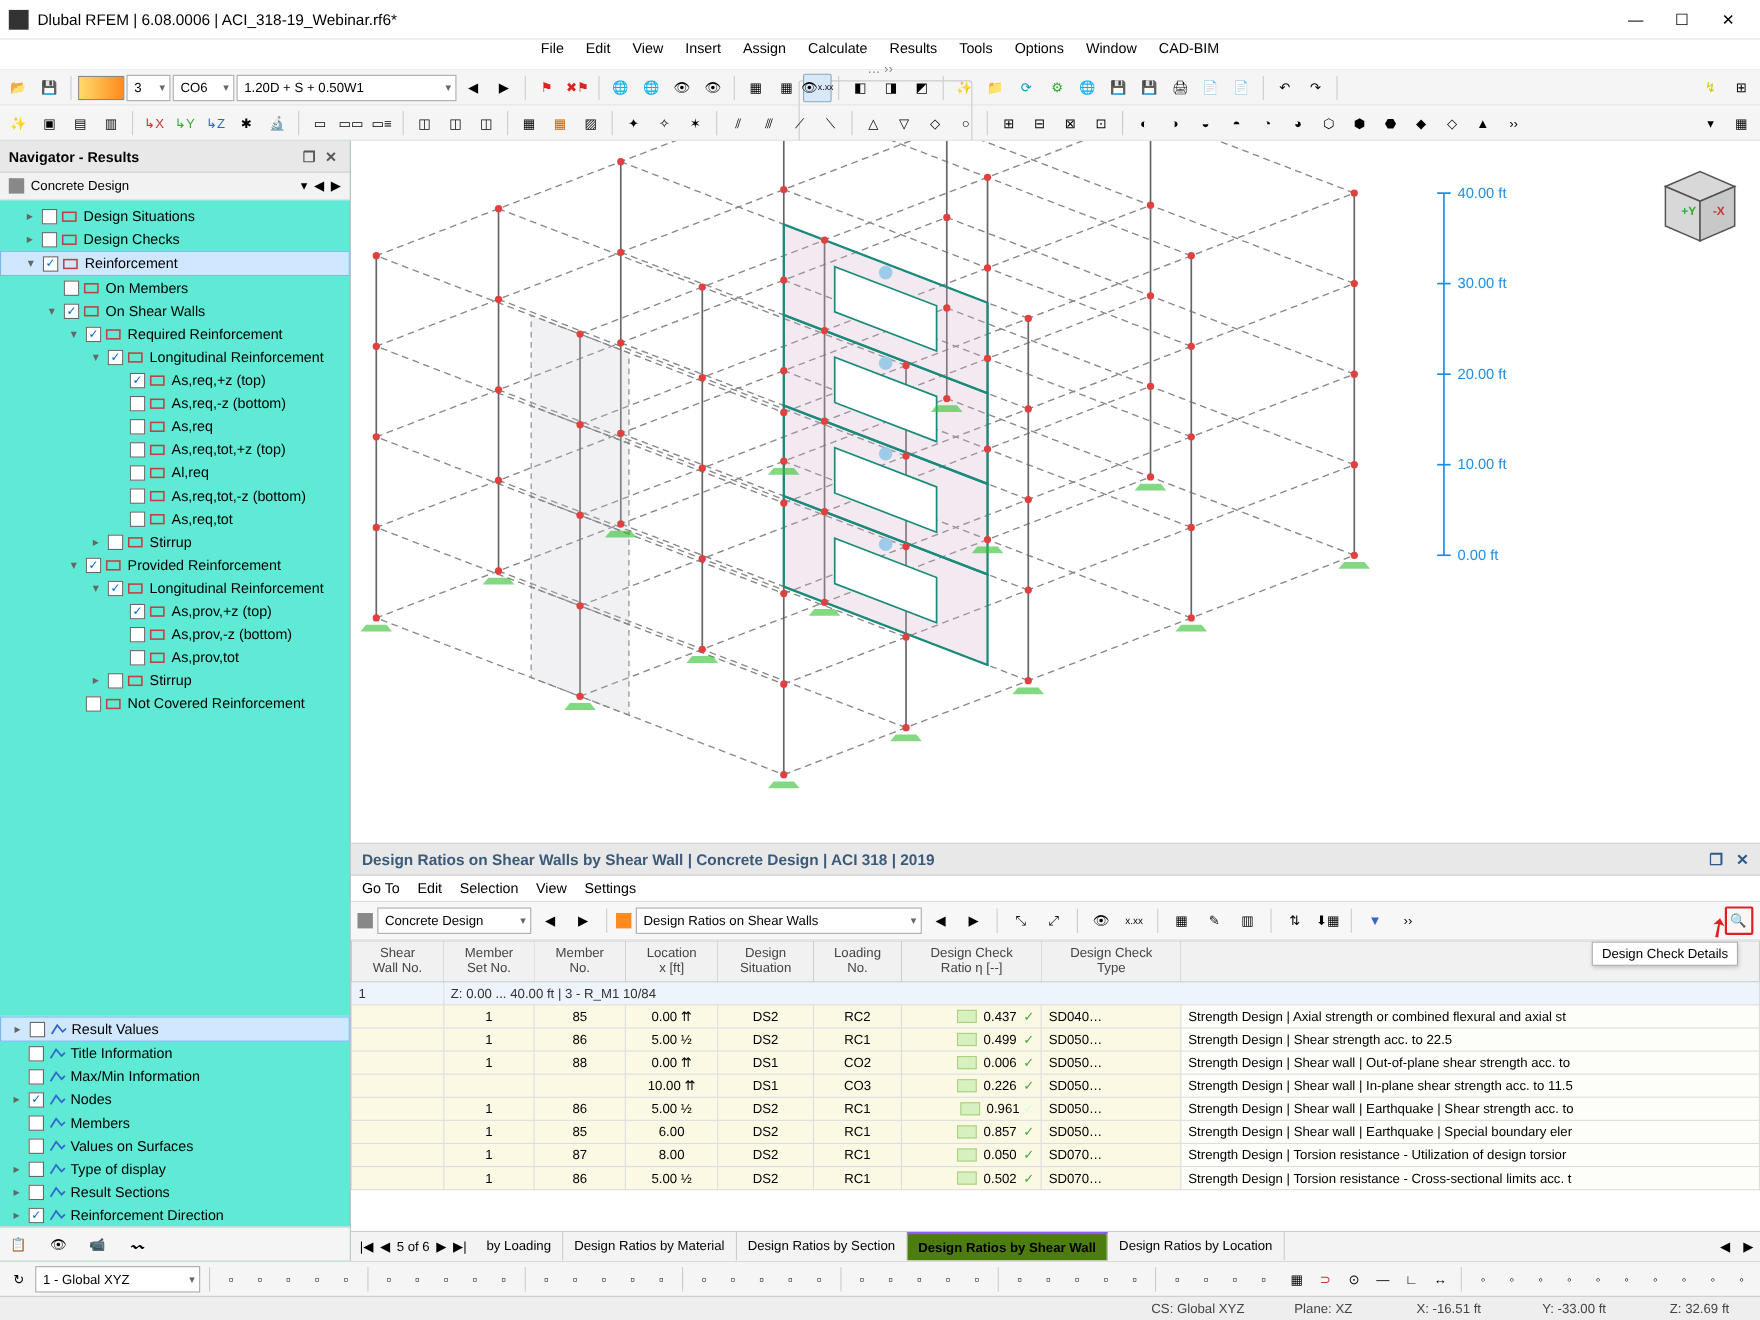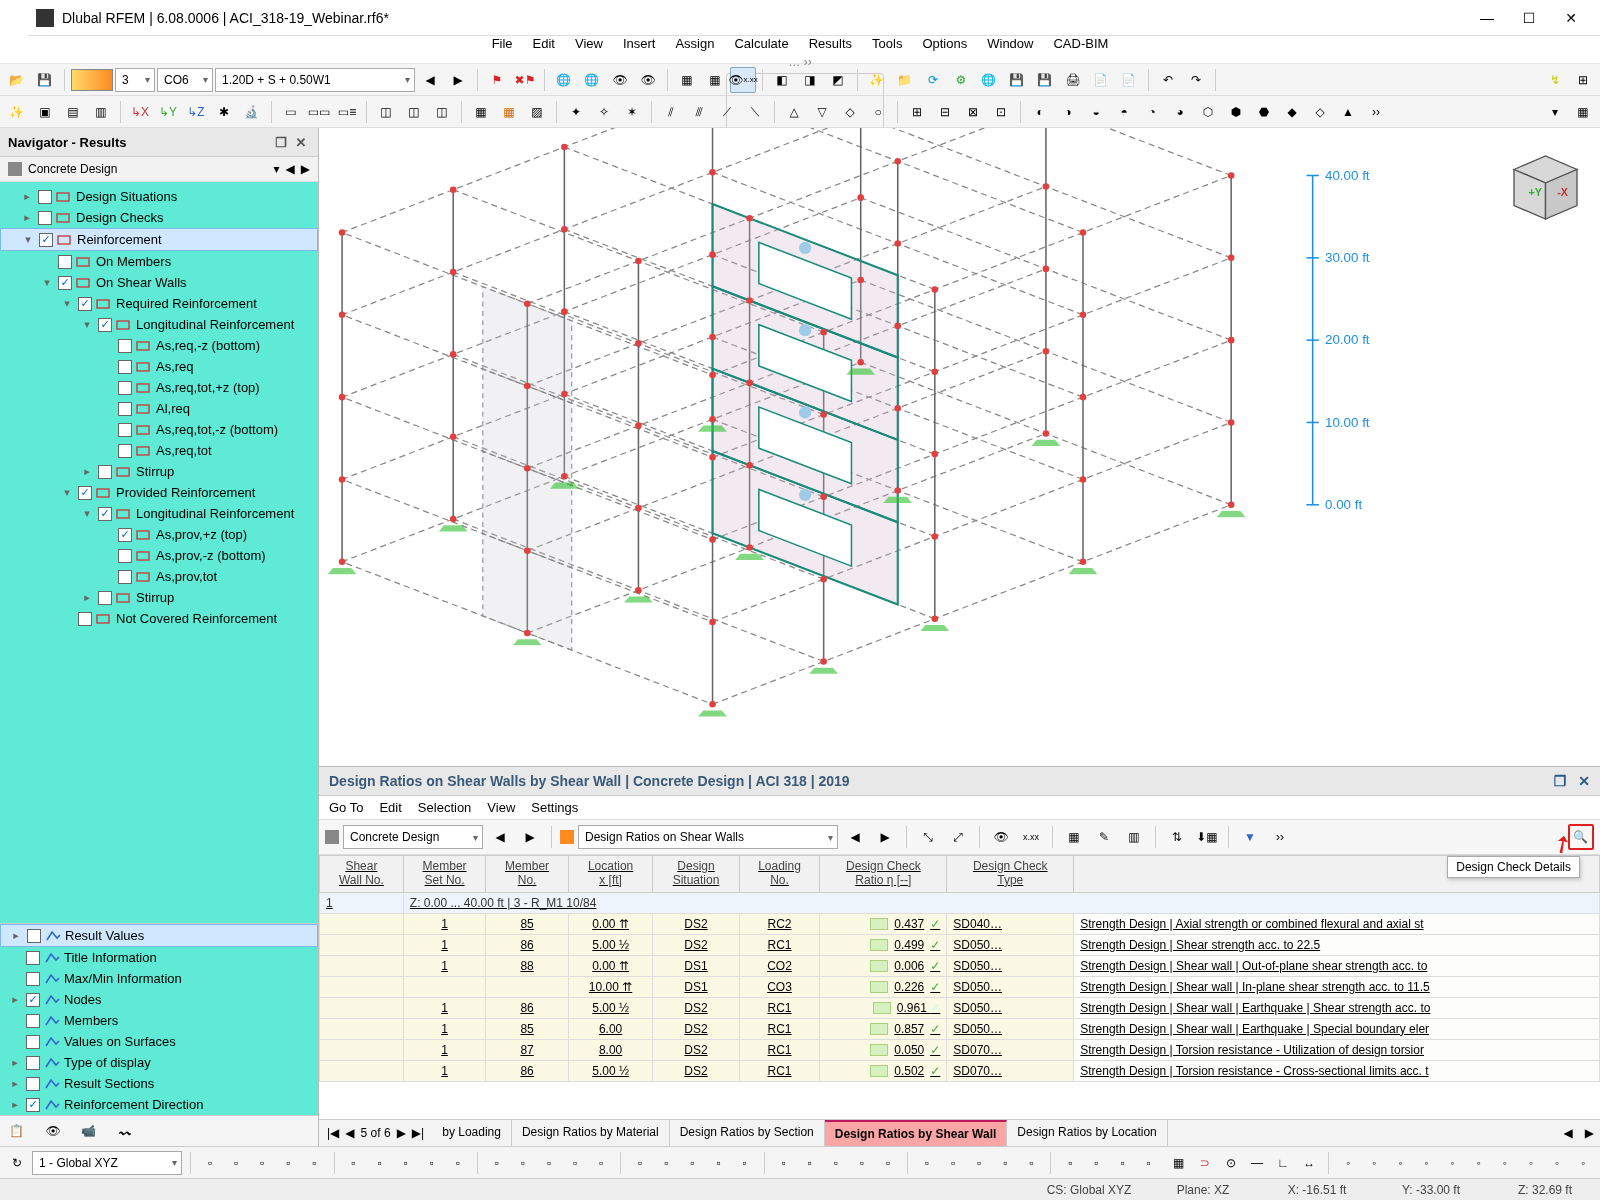--- a/index.html
+++ b/index.html
@@ -1,19 +1,19 @@
 <!DOCTYPE html>
 <html><head>
 <meta charset="utf-8">
 <style>
 * { box-sizing: border-box; margin: 0; padding: 0; font-family: "Segoe UI", Arial, sans-serif; }
 body { background: #fff; font-size: 12px; color: #000; overflow: hidden; width: 1600px; height: 1200px; position: relative; }
 
 
-.titlebar { height: 36px; display: flex; align-items: center; padding: 0 8px; background: #fff; border-bottom: 1px solid #ddd; margin-left: 28px; }
+.titlebar { height: 36px; display: flex; align-items: center; padding: 0 8px; background: #fff; border-bottom: 1px solid #ddd; }
 .titlebar .icon-app { width: 18px; height: 18px; background: #333; margin-right: 8px; }
 .titlebar .title { font-size: 14px; flex: 1; }
 .titlebar .winbtn { width: 42px; height: 30px; display: flex; align-items: center; justify-content: center; font-size: 14px; }
 
 
 .menubar { height: 28px; display: flex; align-items: center; padding: 0 4px; background: #fff; border-bottom: 1px solid #e5e5e5; flex-direction: column; }
 .menubar .menu-item { padding: 4px 10px; font-size: 13px; cursor: pointer; }
 .menubar .menu-more { padding: 4px 6px; color: #888; }
 .menubar .search { flex: 0 0 260px; margin-left: 10px; border: 1px solid #ccc; border-radius: 3px; padding: 3px 6px; font-size: 12px; color: #888; display: flex; align-items: center; gap:4px; }
 .menubar .right { margin-left: auto; display: flex; align-items: center; gap: 6px; font-size: 12px; color: #2a5a8a; }
@@ -64,36 +64,36 @@
 .results-panel { height: 380px; border-top: 1px solid #bbb; display:flex; flex-direction:column; background:#fff; }
 .results-header { background:#e8e8e8; padding:6px 10px; font-weight:600; font-size:14px; display:flex; align-items:center; justify-content:space-between; border-bottom:1px solid #ccc; color:#2a5a8a;}
 .results-header span.title{ color:#3a5a7a; }
 .results-menu { padding: 4px 10px; display:flex; gap:16px; font-size:13px; border-bottom:1px solid #ddd; }
 .results-menu span { cursor:pointer; }
 .results-toolbar { padding:4px 6px; display:flex; align-items:center; gap:4px; background:#f7f7f7; border-bottom:1px solid #ddd; position:relative; }
 .results-toolbar .combo-box { min-width: 140px; }
 .tooltip-badge { position:absolute; right: 20px; top: 36px; background:#fff; border:1px solid #aaa; padding:3px 8px; font-size:12px; box-shadow: 1px 2px 4px rgba(0,0,0,.2); z-index: 5;}
 .red-highlight { border: 2px solid #e02020; border-radius:2px; }
 
-.results-table-wrap { flex:1; overflow:auto; position:relative;text-decoration:underline; }
+.results-table-wrap { flex:1; overflow:auto; position:relative; }
 table.results { border-collapse: collapse; width: 100%; font-size: 12px; }
 table.results th { background:#f1f1f1; border:1px solid #ccc; padding:4px 6px; font-weight:400; color:#444; position:sticky; top:0; }
 table.results th.two-line { line-height:1.15; }
 table.results td { border:1px solid #ddd; padding:3px 6px; text-align:center; }
 table.results tr.grp td { background:#eef4fb; text-align:left; font-weight:400; color:#333; }
 table.results tr.data td { background:#fbf9e4; }
 table.results tr.data td.desc { text-align:left; background:#fdfdfa; }
 .ratio-cell { display:flex; align-items:center; justify-content:flex-end; gap:6px; }
 .ratio-cell .bar { width: 18px; height:12px; background:#d7f0c0; border:1px solid #aad080; }
 .check { color:#4aa84a; }
 
 .results-tabbar { display:flex; align-items:center; border-top:1px solid #ccc; background:#f3f3f3; font-size:12px; }
 .results-tabbar .pager { display:flex; align-items:center; gap:6px; padding:4px 8px; }
 .results-tabbar .tab { padding:5px 10px; border-right:1px solid #ccc; cursor:pointer; white-space:nowrap; }
-.results-tabbar .tab.active { background:#fca5a5; border-top:2px solid #be185d; font-weight:600; }
+.results-tabbar .tab.active { background:#4d7c0f; border-top:2px solid #8b5cf6; font-weight:600; }
 .results-tabbar .tabs-scroll { display:flex; overflow:hidden; flex:1; }
 
 
 .bottom-tools { height: 32px; background:#f5f5f5; border-top:1px solid #ccc; display:flex; align-items:center; gap:4px; padding:0 6px;}
 .statusbar { height:22px; background:#eee; border-top:1px solid #ccc; display:flex; align-items:center; justify-content:flex-end; gap:24px; padding:0 10px; font-size:12px; color:#444;}
 .statusbar .cell { min-width:90px; text-align:center; }
 
 .arrow-red { position:absolute; right: 28px; bottom: -4px; color:#e02020; font-size: 24px; transform: rotate(-35deg); pointer-events:none;}
 .ic-orange { background:#ff8a1f; }
 .ic-gray { background:#888; }
@@ -328,20 +328,28 @@
             </svg></span>
     <span>Required Reinforcement</span>
   </div>
         <div class="tree-row indent-4">
     <span class="caret">▾</span>
     <span class="chk checked"></span>
     <span class="ic"><svg width="16" height="14">
               <rect x="1" y="3" width="12" height="8" fill="none" stroke="#c04040" stroke-width="1.4"></rect>
             </svg></span>
     <span>Longitudinal Reinforcement</span>
+  </div>
+        <div class="tree-row indent-5">
+    <span class="caret"></span>
+    <span class="chk checked"></span>
+    <span class="ic"><svg width="16" height="14">
+              <rect x="1" y="3" width="12" height="8" fill="none" stroke="#c04040" stroke-width="1.4"></rect>
+            </svg></span>
+    <span>As,req,+z (top)</span>
   </div>
         <div class="tree-row indent-5">
     <span class="caret"></span>
     <span class="chk"></span>
     <span class="ic"><svg width="16" height="14">
               <rect x="1" y="3" width="12" height="8" fill="none" stroke="#c04040" stroke-width="1.4"></rect>
             </svg></span>
     <span>As,req,-z (bottom)</span>
   </div>
         <div class="tree-row indent-5">

